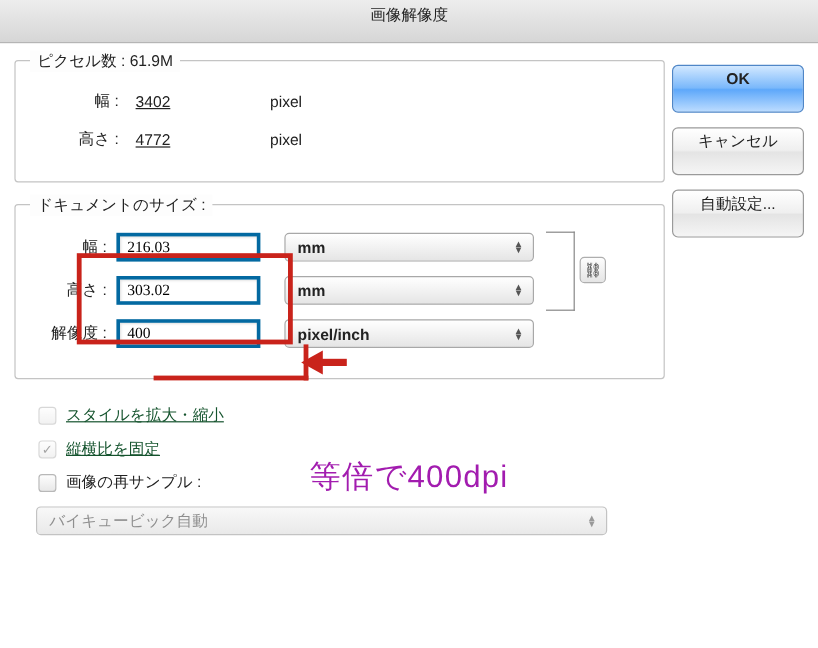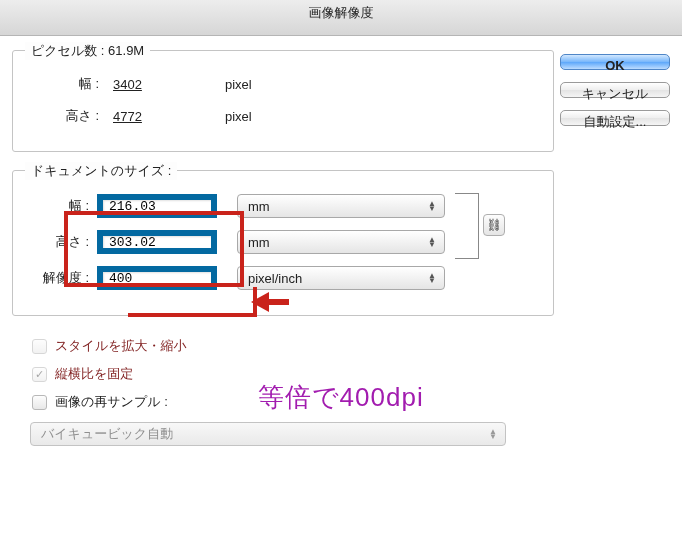--- a/index.html
+++ b/index.html
@@ -24,21 +24,21 @@
 .content {
   display: flex;
   padding: 14px 12px 0 12px;
   gap: 6px;
 }
 .main-col { flex: 1; }
 .side-col { width: 110px; display: flex; flex-direction: column; gap: 12px; padding-top: 4px; }
 
 
 .btn {
-  height: 16px;
+  height: 40px;
   border-radius: 5px;
   text-align: center;
   line-height: 22px;
   font-size: 13px;
   cursor: default;
 }
 .btn-primary {
   background: linear-gradient(#d2e8ff, #7ab8fb 48%, #5ea8fa 52%, #bcdcff);
   border: 1px solid #4f86c7;
   font-weight: bold;
@@ -81,39 +81,40 @@
 .doc-row {
   display: flex;
   align-items: center;
   height: 30px;
   margin: 6px 0;
 }
 .doc-label { width: 68px; text-align: right; padding-right: 8px; }
 .field-input {
   width: 120px;
   height: 24px;
-  border: 6px solid #0369a1;
+  border: 3px solid #0369a1;
   background: #fff;
   padding: 0 6px;
   font-size: 13px;
-  font-family: Liberation Mono, monospace;
+  font-family: Liberation Serif, serif;
   box-shadow: inset 1px 1px 2px rgba(0,0,0,0.12);
 }
 .dd {
   margin-left: 20px;
   width: 208px;
   height: 24px;
   border: 1px solid #a8a8a8;
   border-radius: 4px;
   background: linear-gradient(#ffffff, #e5e5e5);
   display: flex;
   align-items: center;
   justify-content: space-between;
   padding: 0 8px 0 10px;
   font-size: 13px;
+  font-weight: bold;
 }
 .dd .arrows {
   display: flex; flex-direction: column; line-height: 5px; font-size: 8px; color: #555;
 }
 .link-bracket {
   position: absolute;
   top: 2px;
   left: 426px;
   width: 24px;
   height: 66px;
@@ -197,21 +198,21 @@
   border-radius: 3px;
   background: linear-gradient(#fdfdfd,#e8e8e8);
   margin-right: 8px;
   display: inline-flex;
   align-items: center;
   justify-content: center;
   font-size: 11px;
   color: #5c5c5c;
 }
 .chk.disabled { opacity: 0.55; }
-.chk-label.disabled { color: #7f1d1d; }
+.chk-label.disabled { color: #14532d; text-decoration: underline; }
 .resample-dd {
   margin: 8px 0 0 18px;
   width: 476px;
   height: 24px;
   border: 1px solid #c3c3c3;
   border-radius: 4px;
   background: linear-gradient(#f8f8f8,#e9e9e9);
   display: flex;
   align-items: center;
   justify-content: space-between;

